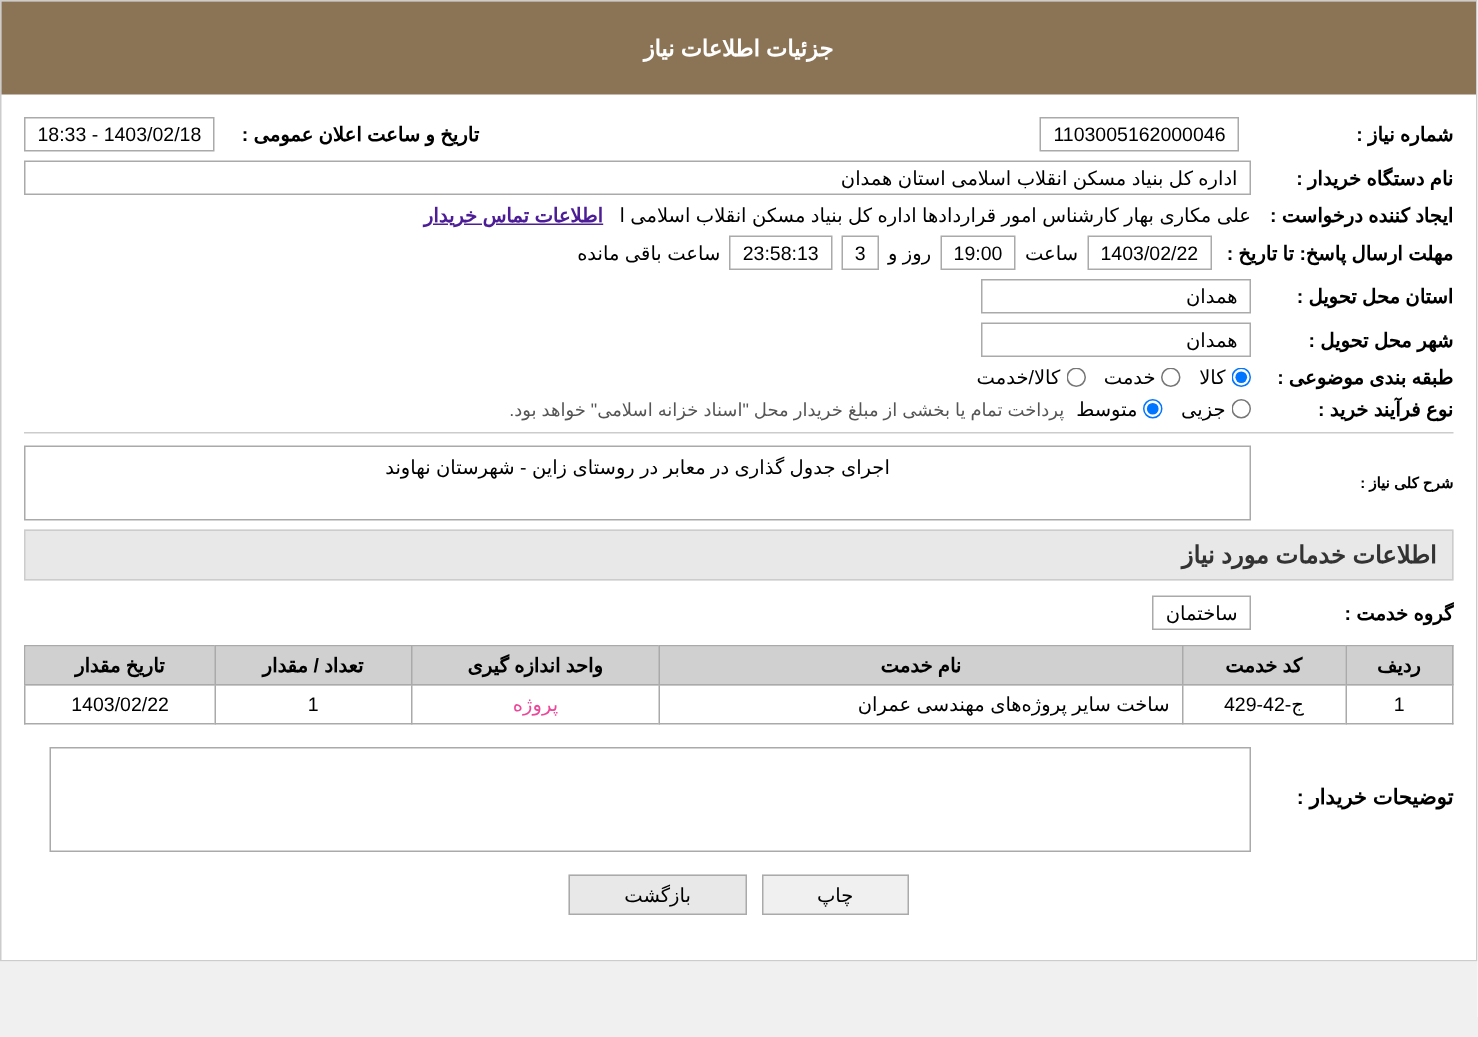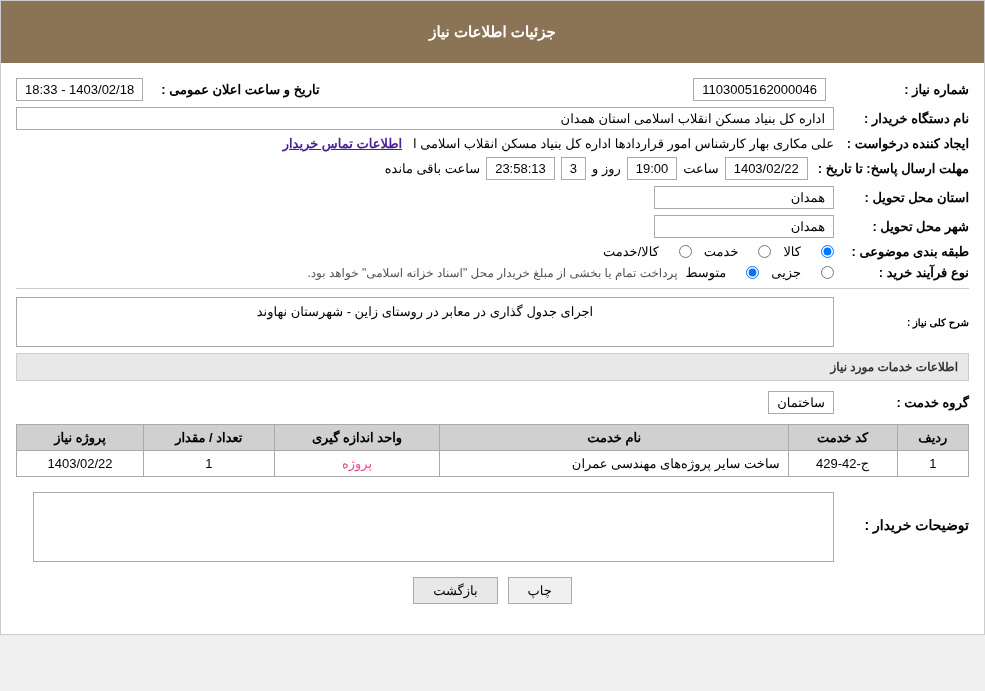--- a/index.html
+++ b/index.html
@@ -28,21 +28,21 @@
 
     .main-content {
       padding: 15px;
     }
 
     .section-header {
       background: #e8e8e8;
       border: 1px solid #ccc;
       padding: 6px 10px;
       font-weight: bold;
-      font-size: 12px;
+      font-size: 16px;
       margin-bottom: 10px;
       color: #333;
     }
 
     .link-text {
       color: #4c1d95;
       text-decoration: underline;
       cursor: pointer;
       font-weight: bold;
     }
@@ -55,21 +55,21 @@
 
     .radio-group {
       display: flex;
       align-items: center;
       gap: 12px;
     }
 
     .radio-item {
       display: flex;
       align-items: center;
-      gap: 20px;
+      gap: 4px;
     }
 
     .divider {
       border: none;
       border-top: 1px solid #ccc;
       margin: 8px 0;
     }
 
     .note-text {
       font-size: 12px;
@@ -114,21 +114,21 @@
 
     .bottom-buttons {
       display: flex;
       justify-content: center;
       gap: 10px;
       margin-top: 15px;
       margin-bottom: 15px;
     }
 
     .btn {
-      padding: 5px 19px;
+      padding: 5px 36px;
       border: 1px solid #aaa;
       background: #e8e8e8;
       cursor: pointer;
       font-size: 13px;
       font-family: Tahoma, Arial, sans-serif;
     }
 
     .btn-print {
       background: #f0f0f0;
     }
@@ -292,21 +292,21 @@
 
     <div class="services-section">
       <table class="services-table">
         <thead>
           <tr>
             <th>ردیف</th>
             <th>کد خدمت</th>
             <th>نام خدمت</th>
             <th>واحد اندازه گیری</th>
             <th>تعداد / مقدار</th>
-            <th>پروژه نیاز</th>
+            <th>تاریخ مقدار</th>
           </tr>
         </thead>
         <tbody>
           <tr>
             <td>1</td>
             <td>ج-42-429</td>
             <td class="text-right">ساخت سایر پروژه‌های مهندسی عمران</td>
             <td style="color:#ec4899;">پروژه</td>
             <td>1</td>
             <td>1403/02/22</td>

